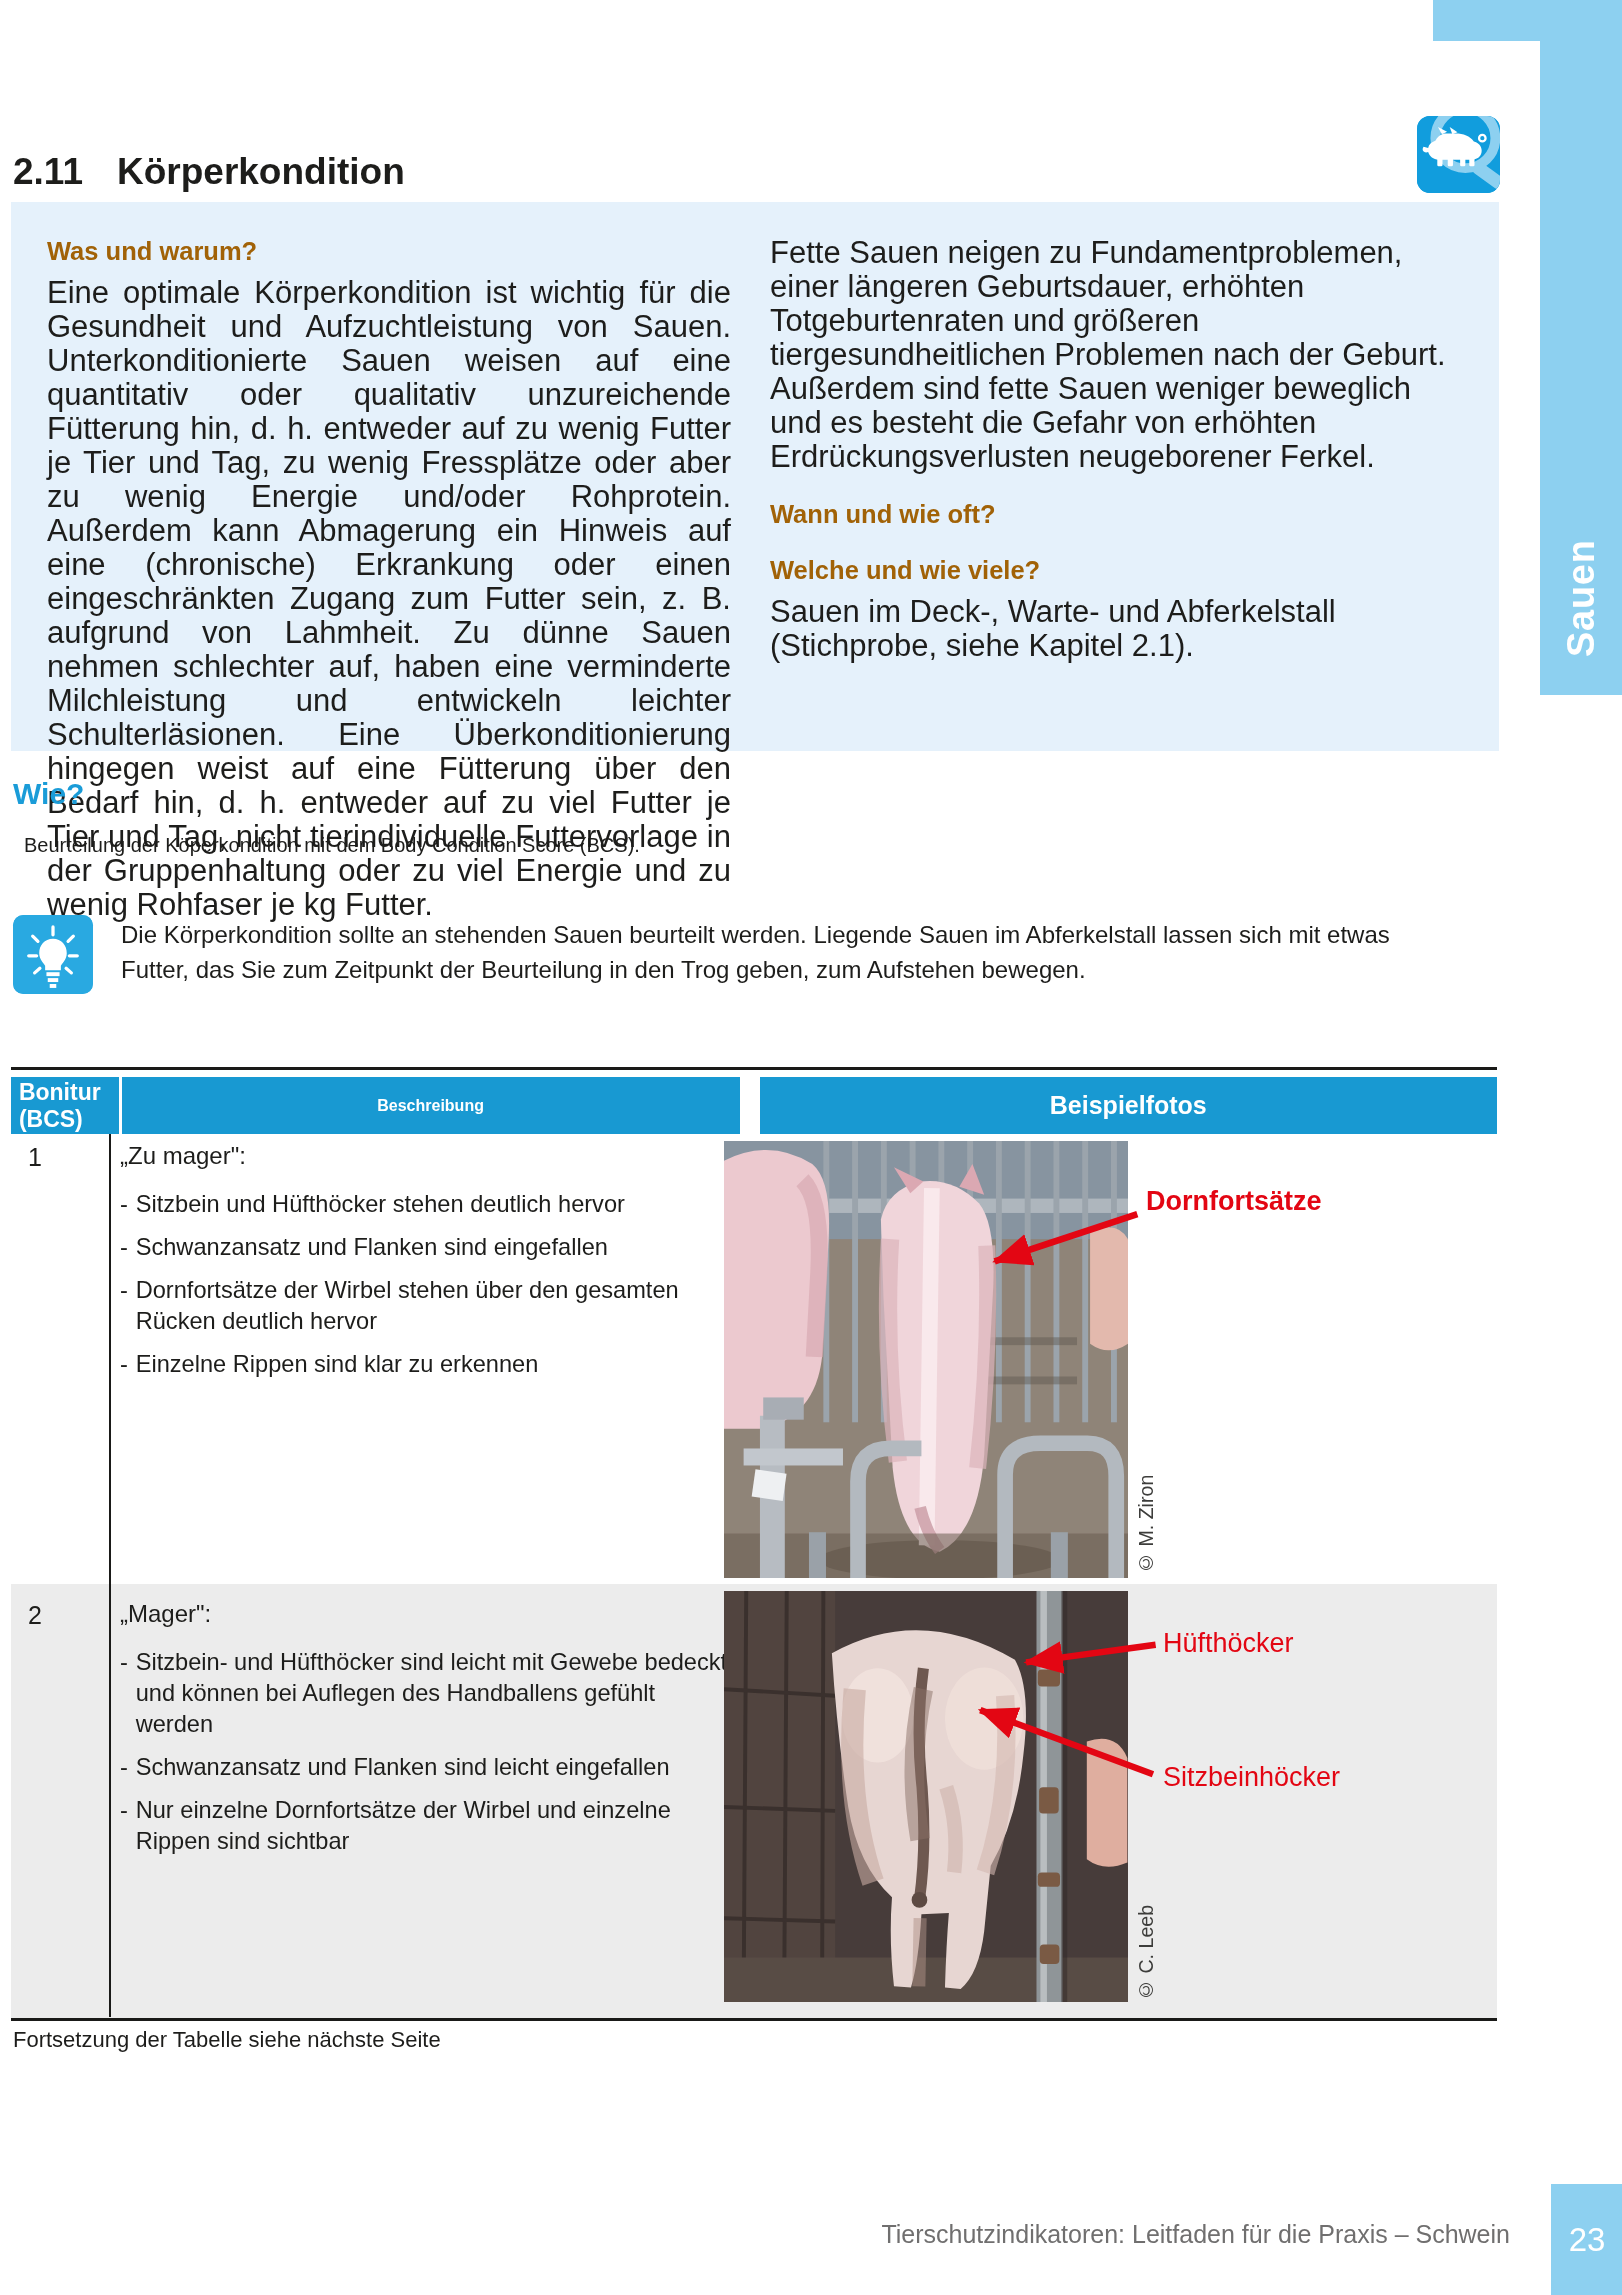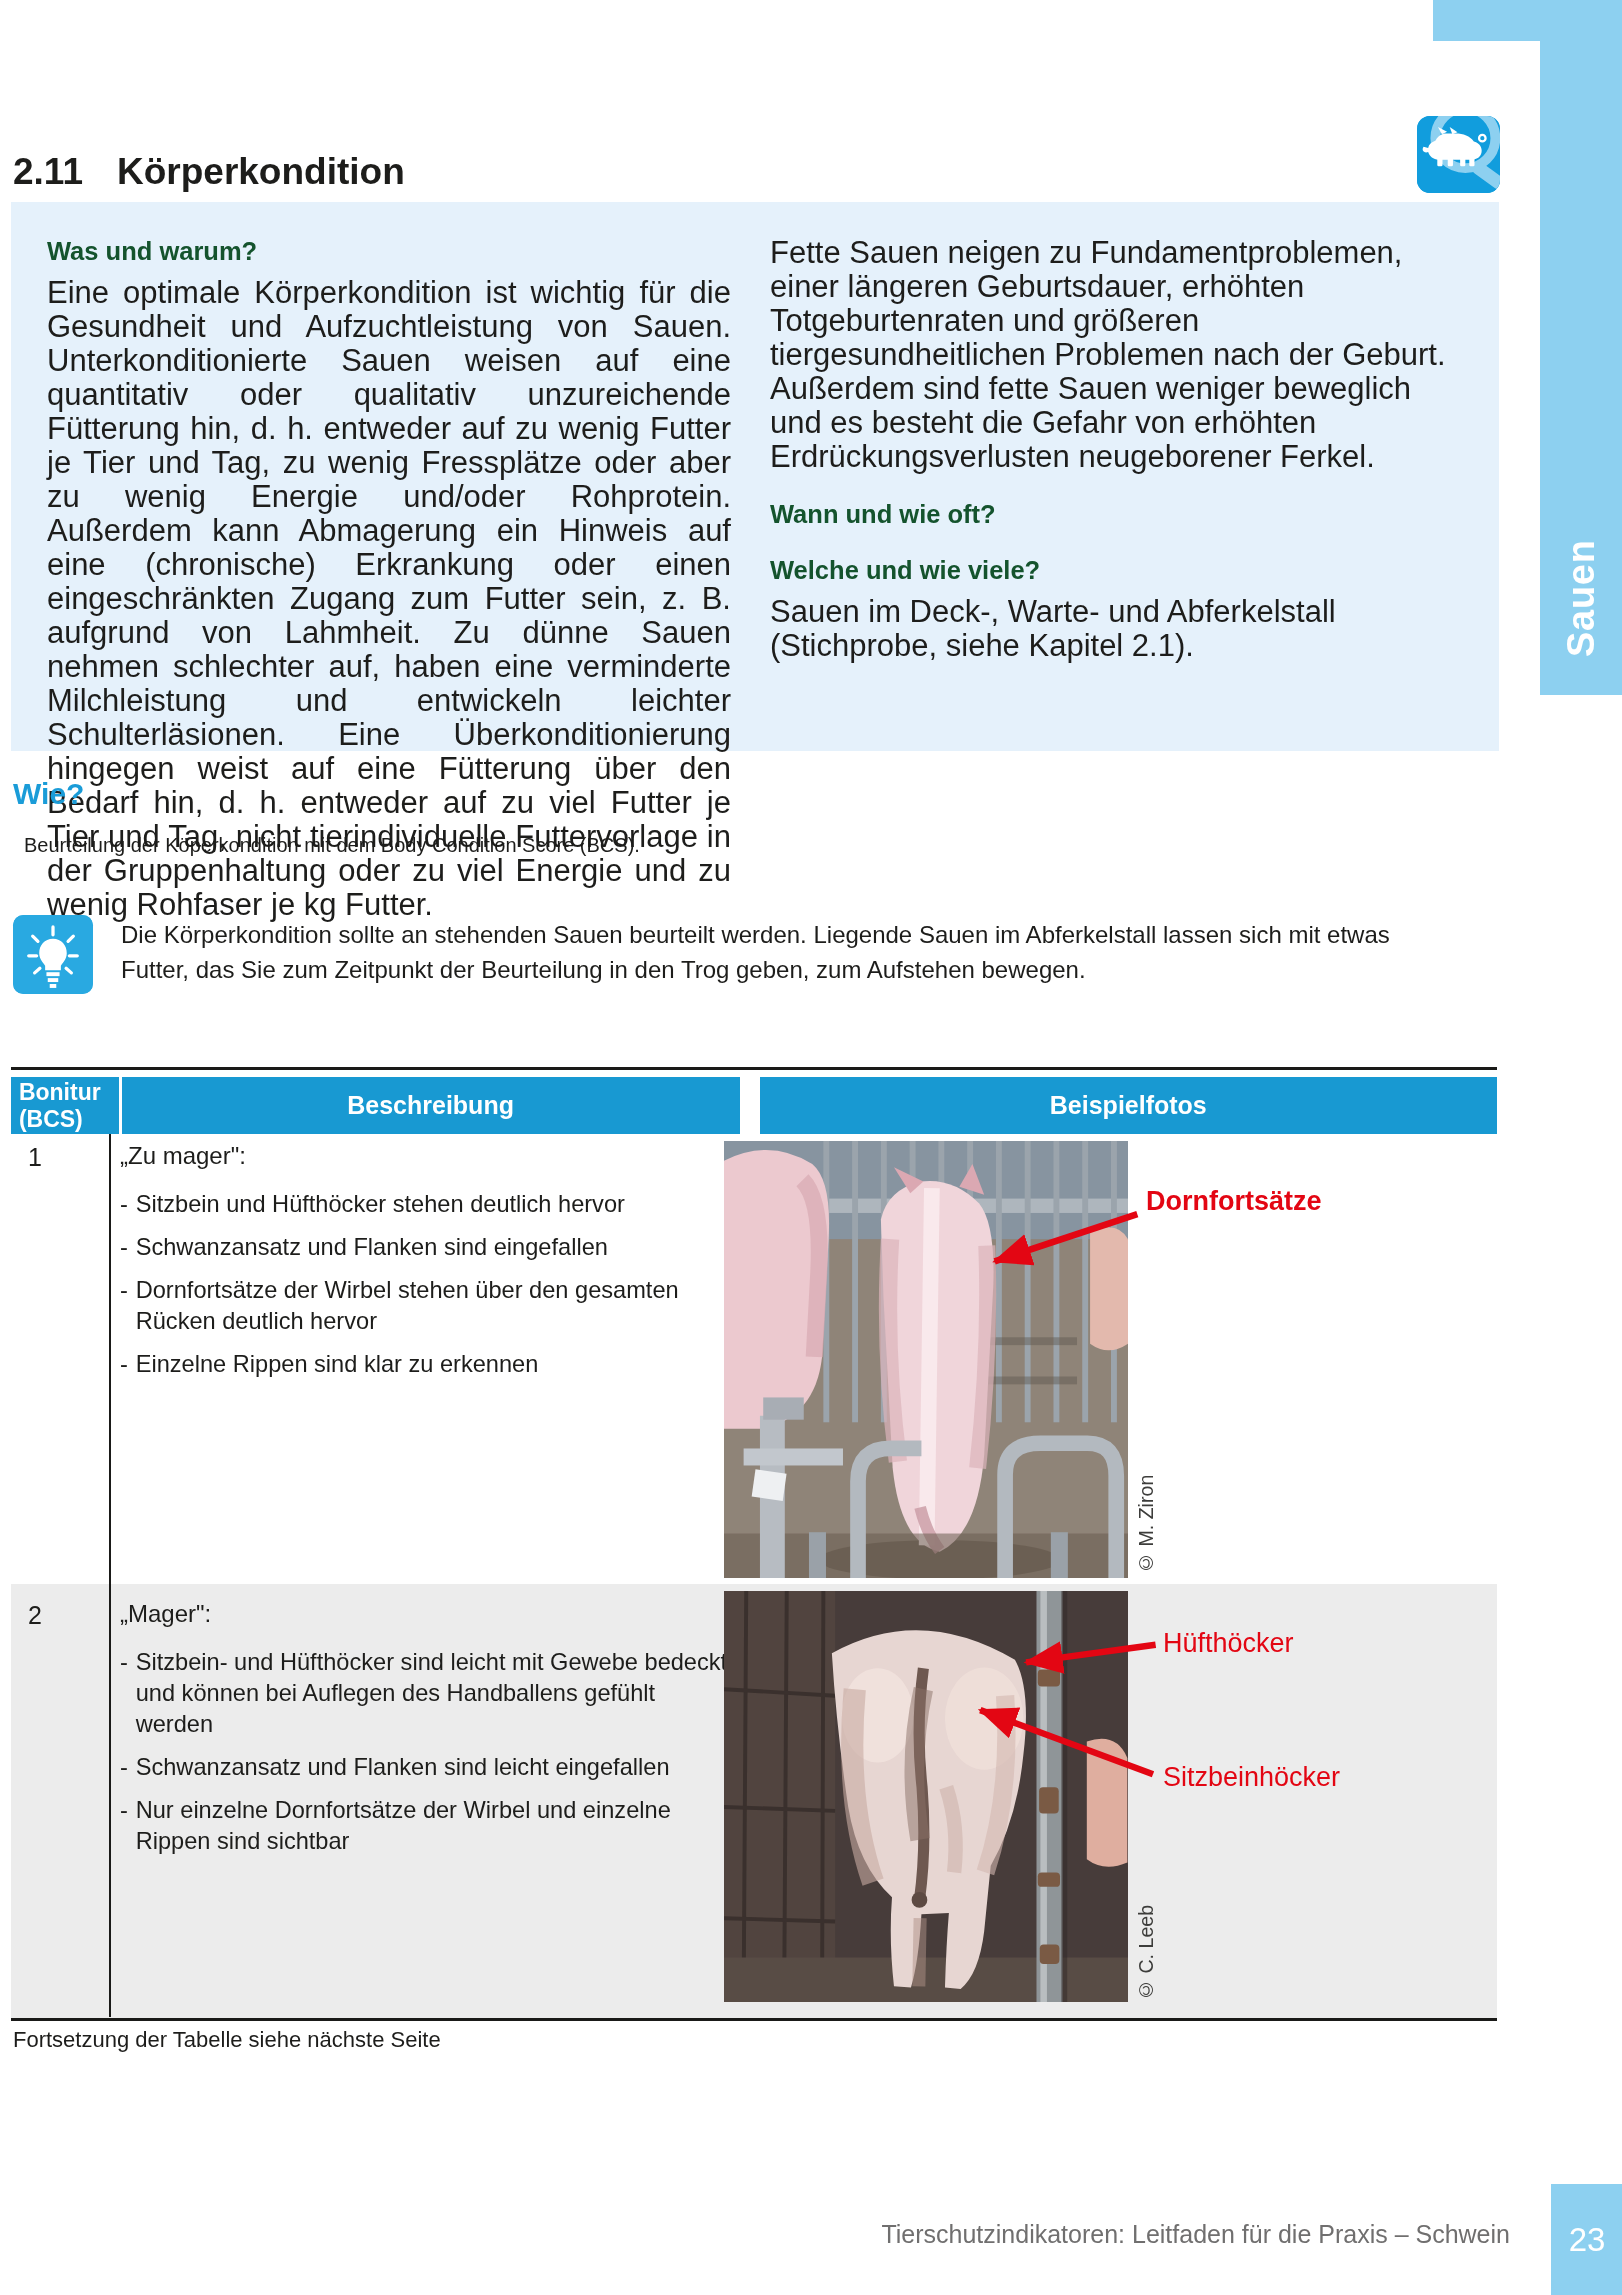--- a/index.html
+++ b/index.html
@@ -27,42 +27,42 @@
   .app-icon svg{display:block;width:100%;height:100%;}
 
   
   .title{position:absolute;left:13px;top:126px;font-size:37px;font-weight:bold;color:#1d1d1b;white-space:nowrap;}
   .title .num{margin-right:34px;}
 
   
   .info-box{position:absolute;left:11px;top:202px;width:1488px;height:549px;background:#e5f1fb;}
   .info-col-left{position:absolute;left:36px;top:34px;width:684px;}
   .info-col-right{position:absolute;left:759px;top:34px;width:699px;}
-  .blue-h{color:#14532d;font-size:25.5px;font-weight:bold;margin:0 0 9.2px 0;line-height:31px;}
+  .blue-h{color:#a16207;font-size:25.5px;font-weight:bold;margin:0 0 9.2px 0;line-height:31px;}
   .body-p{font-size:31px;line-height:34px;margin:0;text-align:justify;}
   .info-col-right .body-p{text-align:left;}
   .mt{margin-top:25px;}
 
   
   .how-h{position:absolute;left:13px;top:777px;font-size:30px;font-weight:bold;color:#1a9cd8;margin:0;}
   .how-p{position:absolute;left:13px;top:823px;font-size:20px;margin:11px;}
 
   
   .tip-icon{position:absolute;left:13px;top:915px;width:80px;height:79px;border-radius:10.5px;background:#29a9e1;overflow:hidden;}
   .tip-icon svg{display:block;width:100%;height:100%;}
   .tip-text{position:absolute;left:121px;top:917px;width:1302px;font-size:24px;line-height:35px;margin:0;}
 
   
   .btable{position:absolute;left:11px;top:1067px;width:1486px;height:954px;}
   .t-topline{position:absolute;left:0;top:0;width:100%;height:2.6px;background:#1a1a18;}
   .t-botline{position:absolute;left:0;top:951px;width:100%;height:3.3px;background:#1a1a18;}
   .thead{position:absolute;left:0;top:9.8px;height:58px;width:100%;display:flex;}
   .th{background:#1899d2;color:#fff;font-weight:bold;}
   .th1{width:108px;margin-right:2.6px;font-size:23px;line-height:27px;padding:2px 0 0 7.9px;box-sizing:border-box;}
-  .th2{width:618px;margin-right:20px;font-size:25px;display:flex;align-items:center;justify-content:center;}
+  .th2{width:618px;margin-right:20px;font-size:16px;display:flex;align-items:center;justify-content:center;}
   .th3{flex:1;font-size:25px;display:flex;align-items:center;justify-content:center;}
   .trow1{position:absolute;left:0;top:67px;width:100%;height:450px;background:#ffffff;}
   .trow2{position:absolute;left:0;top:517px;width:100%;height:434px;background:#ececec;}
   .t-divider{position:absolute;left:98px;top:67px;width:2px;height:883px;background:#1a1a18;}
   .score{position:absolute;left:17px;font-size:25px;}
   .row-desc{position:absolute;left:109px;width:609px;}
   .desc-title{font-size:24px;margin:0 0 19.6px 0;}
   .desc-ul{list-style:none;margin:0;padding:0;}
   .desc-ul li{position:relative;padding-left:15.7px;font-size:23.6px;line-height:31px;margin-bottom:11.8px;}
   .desc-ul li::before{content:"-";position:absolute;left:0;top:0;}

